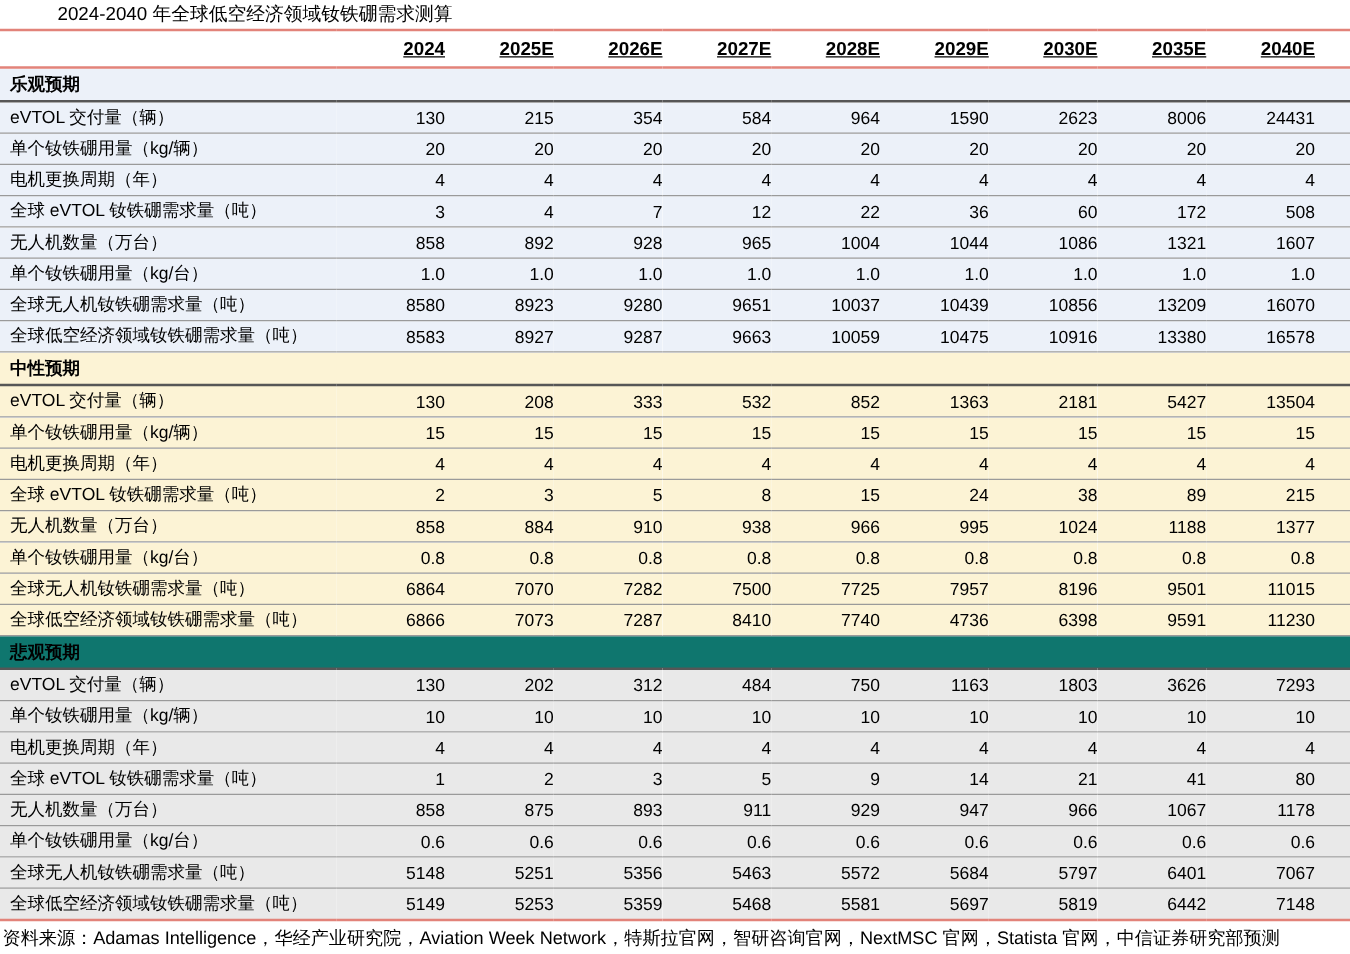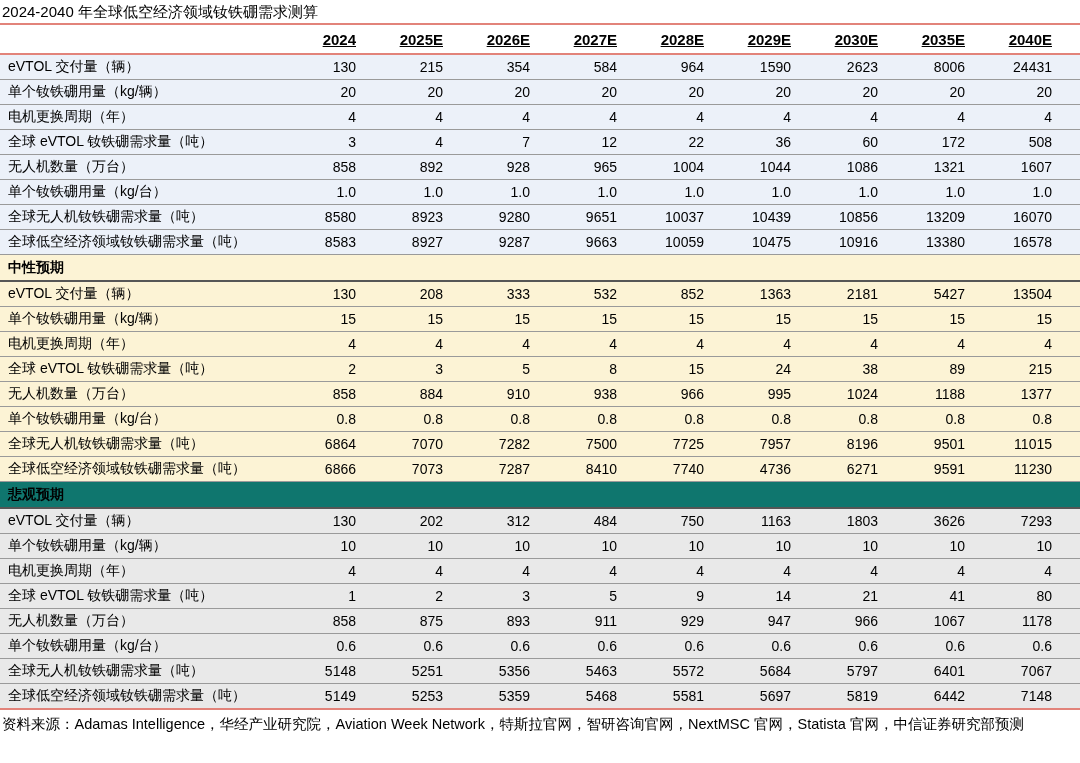--- a/index.html
+++ b/index.html
@@ -11,20 +11,21 @@
   }
   body {
     width: 1080px;
     height: 763px;
     overflow: hidden;
   }
   .page-title {
     font-size: 15px;
     line-height: 19px;
     padding: 2px 0 2px 2px;
+    margin-left: 44px;
   }
   table.demand-table {
     width: 1080px;
     border-collapse: collapse;
     table-layout: fixed;
     font-size: 14px;
   }
   table.demand-table thead tr {
     border-top: 2px solid #e2837a;
     border-bottom: 2px solid #e2837a;
@@ -102,20 +103,23 @@
         <th>2028E</th>
         <th>2029E</th>
         <th>2030E</th>
         <th>2035E</th>
         <th>2040E</th>
         <th class="spacer"></th>
     </tr>
   </thead>
   <tbody>
 
+  <tr class="section-row" style="background: rgb(236, 241, 249);">
+        <td class="section-cell" colspan="11">乐观预期</td>
+      </tr>
       <tr style="background: rgb(236, 241, 249);">
         <td class="label-cell">eVTOL 交付量（辆）</td>
         <td class="value-cell">130</td>
         <td class="value-cell">215</td>
         <td class="value-cell">354</td>
         <td class="value-cell">584</td>
         <td class="value-cell">964</td>
         <td class="value-cell">1590</td>
         <td class="value-cell">2623</td>
         <td class="value-cell">8006</td>
@@ -308,21 +312,21 @@
         <td></td>
       </tr>
       <tr style="background: rgb(252, 243, 213);">
         <td class="label-cell">全球低空经济领域钕铁硼需求量（吨）</td>
         <td class="value-cell">6866</td>
         <td class="value-cell">7073</td>
         <td class="value-cell">7287</td>
         <td class="value-cell">8410</td>
         <td class="value-cell">7740</td>
         <td class="value-cell">4736</td>
-        <td class="value-cell">6271</td>
+        <td class="value-cell">6398</td>
         <td class="value-cell">9591</td>
         <td class="value-cell">11230</td>
         <td></td>
       </tr>
       <tr class="section-row" style="background: #0f766e;">
         <td class="section-cell" colspan="11">悲观预期</td>
       </tr>
       <tr style="background: rgb(233, 233, 233);">
         <td class="label-cell">eVTOL 交付量（辆）</td>
         <td class="value-cell">130</td>

